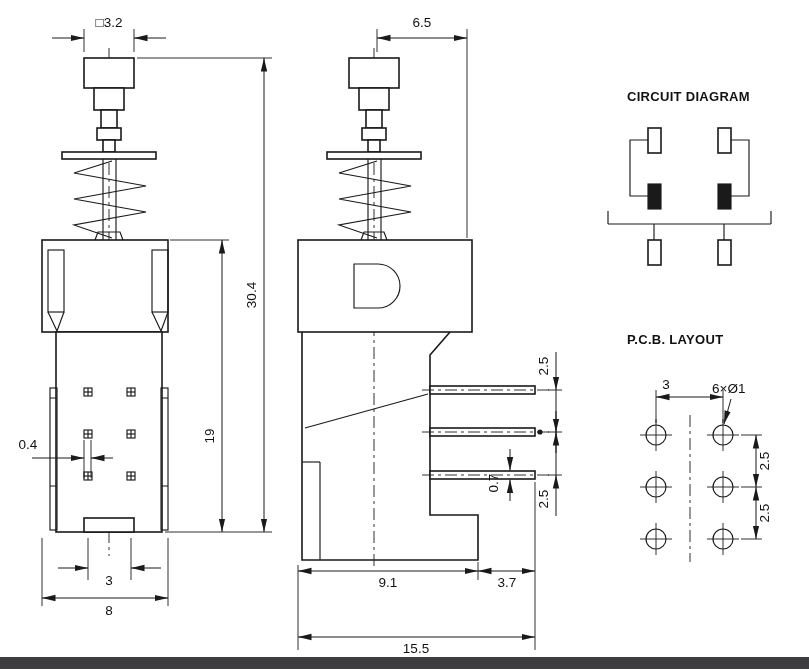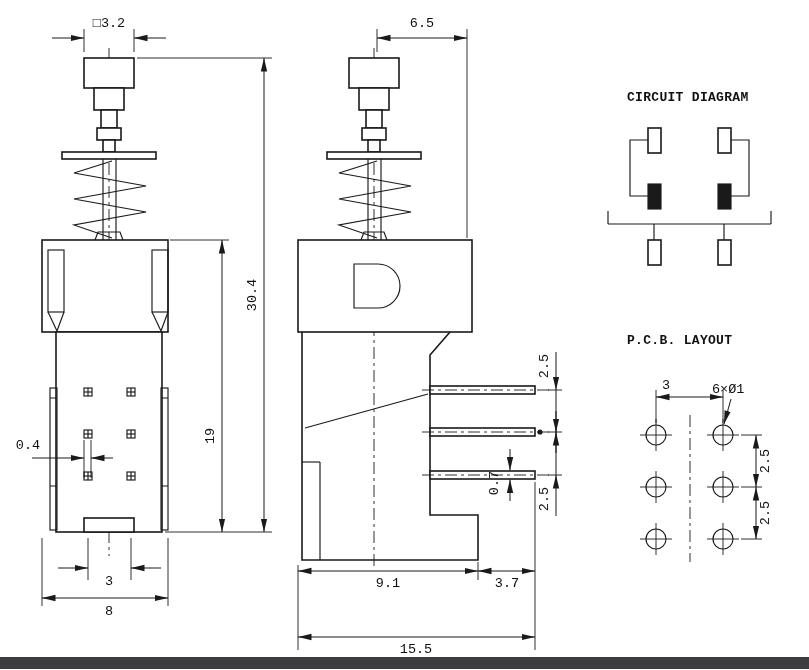--- a/index.html
+++ b/index.html
@@ -1,20 +1,20 @@
 <!DOCTYPE html>
 <html><head>
 <meta charset="utf-8">
 <style>
   html,body { margin:0; padding:0; background:#fff; }
   .sheet {
     position:relative;
     width:809px; height:670px;
     background:#ffffff;
-    font-family:Liberation Mono, monospace;
+    font-family:Liberation Sans, sans-serif;
     overflow:hidden;
   }
   svg { position:absolute; left:0; top:0; }
   .outline   { fill:#ffffff; stroke:#1a1a1a; stroke-width:1.6; }
   .outline2  { fill:none;    stroke:#1a1a1a; stroke-width:1.6; }
   .thin      { fill:none;    stroke:#1a1a1a; stroke-width:1.15; }
   .dim       { fill:none;    stroke:#1a1a1a; stroke-width:1; }
   .ext       { fill:none;    stroke:#1a1a1a; stroke-width:0.9; }
   .cl        { fill:none;    stroke:#1a1a1a; stroke-width:0.9; stroke-dasharray:12 4 3 4; }
   .dimtext   { font-size:13.5px; fill:#111111; }

